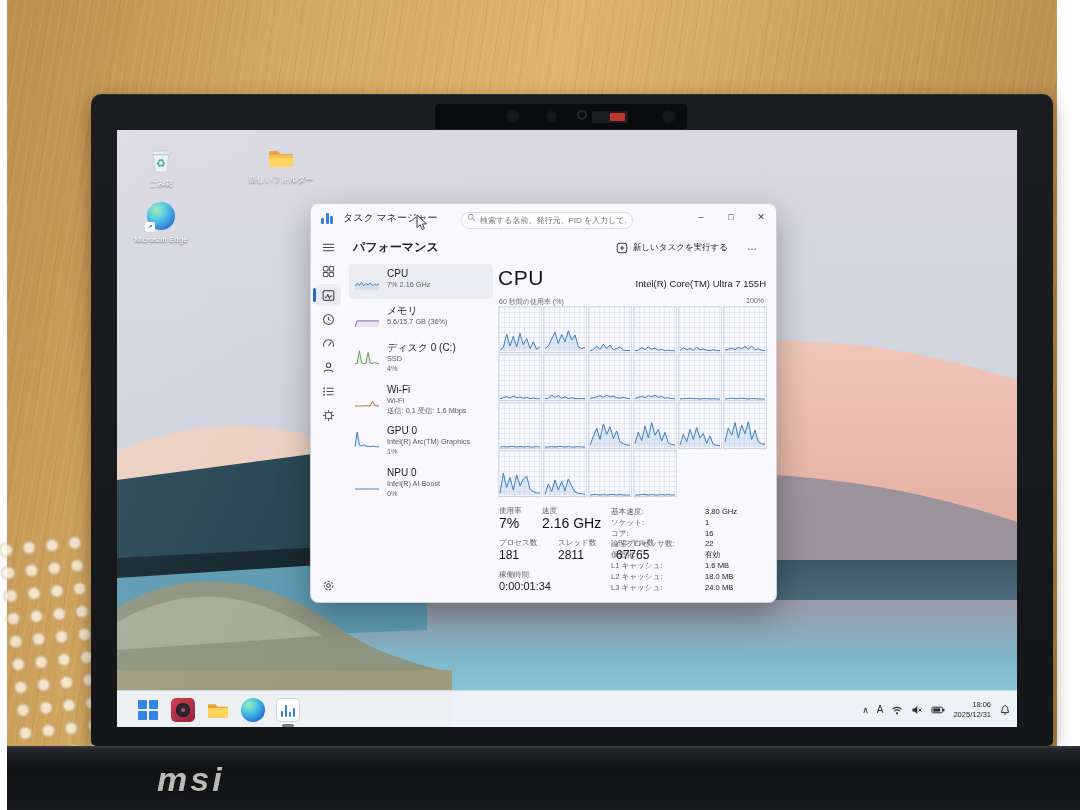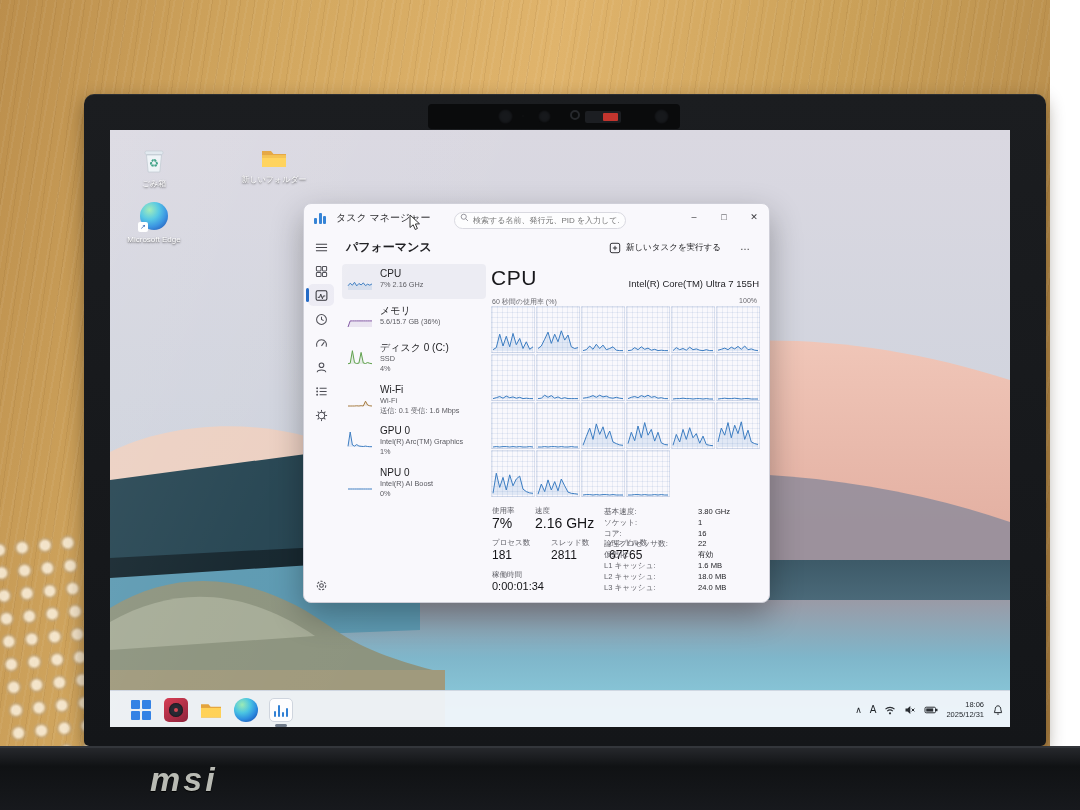--- a/index.html
+++ b/index.html
@@ -2,20 +2,21 @@
 <html><head>
 <meta charset="utf-8">
 <style>
   * { margin:0; padding:0; box-sizing:border-box; }
   html,body { width:1080px; height:810px; overflow:hidden; font-family:"Liberation Sans",sans-serif; }
   .photo { position:relative; width:1050px; height:810px;
     background:
       repeating-linear-gradient(100deg, rgba(255,255,255,.05) 0 2px, rgba(0,0,0,0) 2px 9px),
       repeating-linear-gradient(98deg, rgba(120,80,30,.10) 0 1px, rgba(0,0,0,0) 1px 14px),
       linear-gradient(105deg,#bb8e4c 0%,#d2a75f 22%,#e0b46c 45%,#caa058 68%,#ad8245 100%);
+    margin-left: 7px;
   }
   
   .bubblewrap { position:absolute; left:0; top:535px; width:88px; height:250px; z-index:1;
     background-image: radial-gradient(circle at 11px 11px, rgba(255,248,235,.85) 4px, rgba(190,170,140,.45) 7px, rgba(0,0,0,0) 9px);
     background-size:23px 23px; border-radius:8px; transform:rotate(-6deg); opacity:.9; }
   
   .lid { position:absolute; left:84px; top:94px; width:962px; height:652px; z-index:2;
     background:linear-gradient(#1b1d20,#141619); border-radius:10px 10px 5px 5px;
     box-shadow:0 6px 18px rgba(40,25,5,.45), inset 0 1px 0 rgba(255,255,255,.08); }
   .webcam-strip { position:absolute; left:428px; top:104px; width:252px; height:25px; z-index:3;

